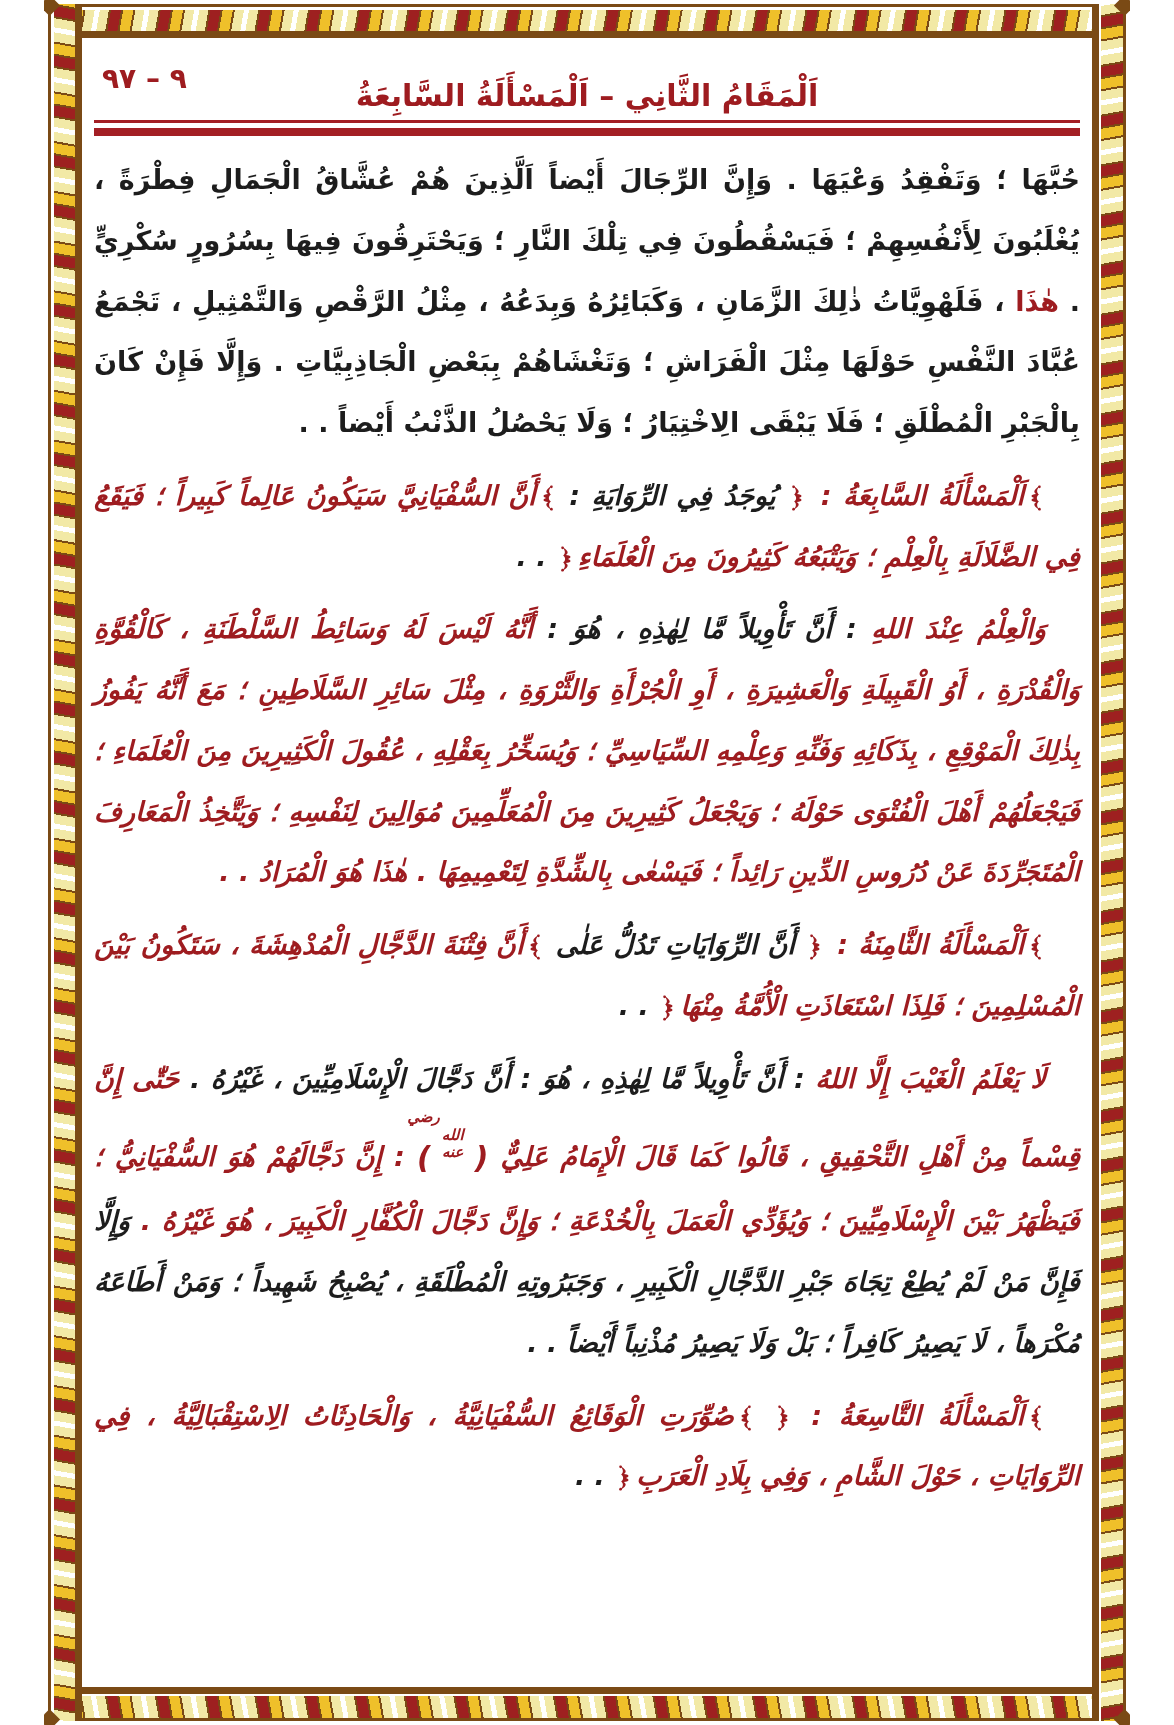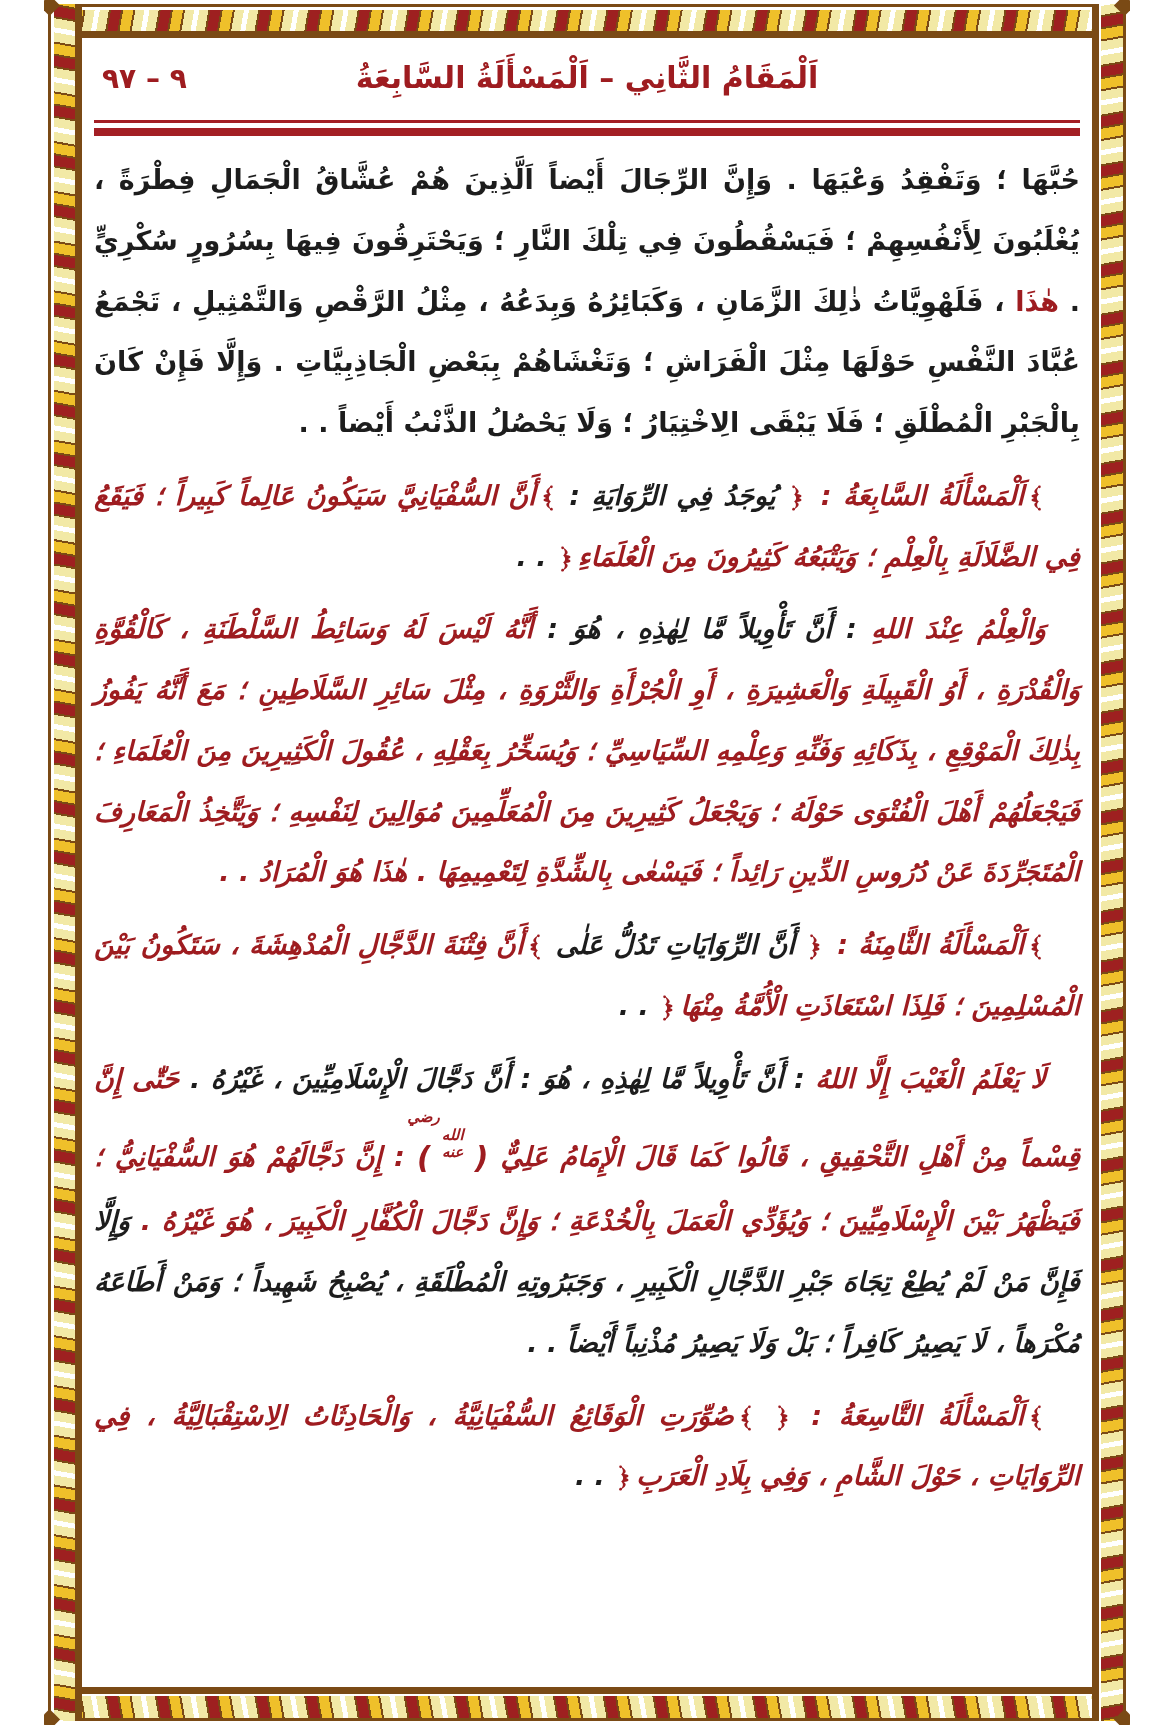--- a/index.html
+++ b/index.html
@@ -73,21 +73,21 @@
   .tip{position:absolute;width:15px;height:15px;background:var(--brown);transform:rotate(45deg);}
   .tip-tl{top:-2px;left:-2px}
   .tip-tr{top:-2px;right:-2px}
   .tip-bl{bottom:-2px;left:-2px}
   .tip-br{bottom:-2px;right:-2px}
 
   
   .content{position:absolute;top:44px;left:50px;right:50px;bottom:44px;direction:rtl;}
   .header-row{position:relative;height:56px;margin-top:12px;}
   .page-title{
-    position:absolute;left:0;right:0;top:4px;text-align:center;
+    position:absolute;left:0;right:0;top:22px;text-align:center;
     font-size:30px;font-weight:bold;color:var(--red);
   }
   .page-number{
     position:absolute;left:8px;top:6px;font-size:28px;font-weight:bold;
     color:var(--red);direction:rtl;
   }
   .double-rule{margin-top:8px;}
   .rule-thin{height:3px;background:var(--rule);}
   .rule-gap{height:5px;}
   .rule-thick{height:8px;background:var(--rule);}

